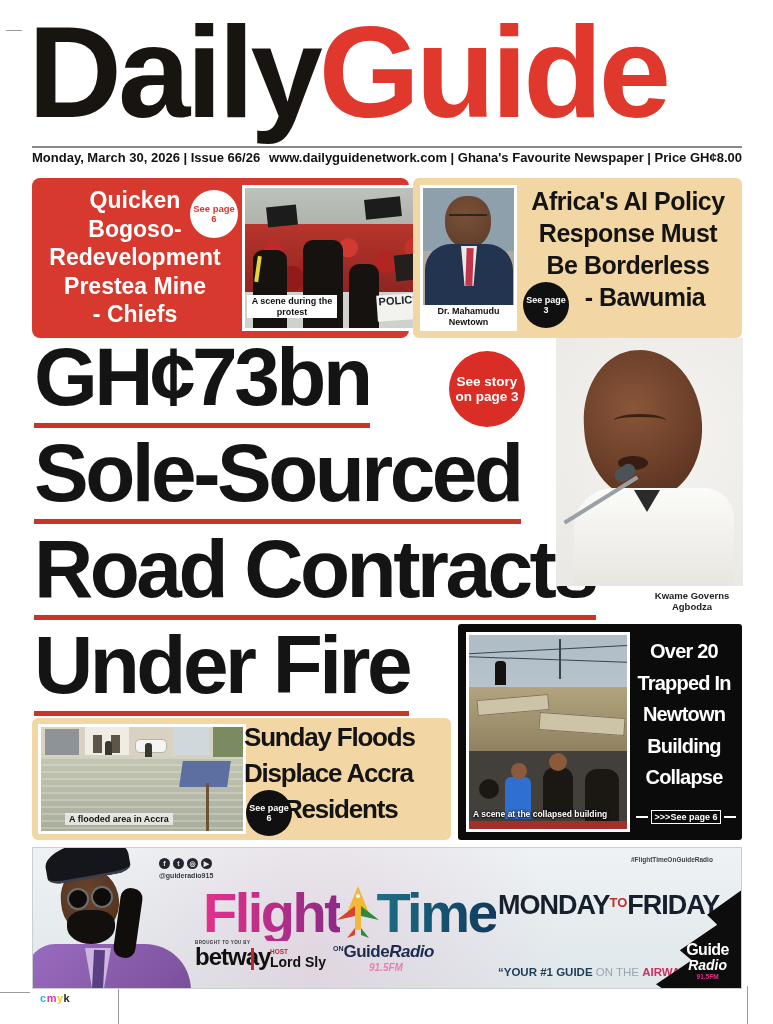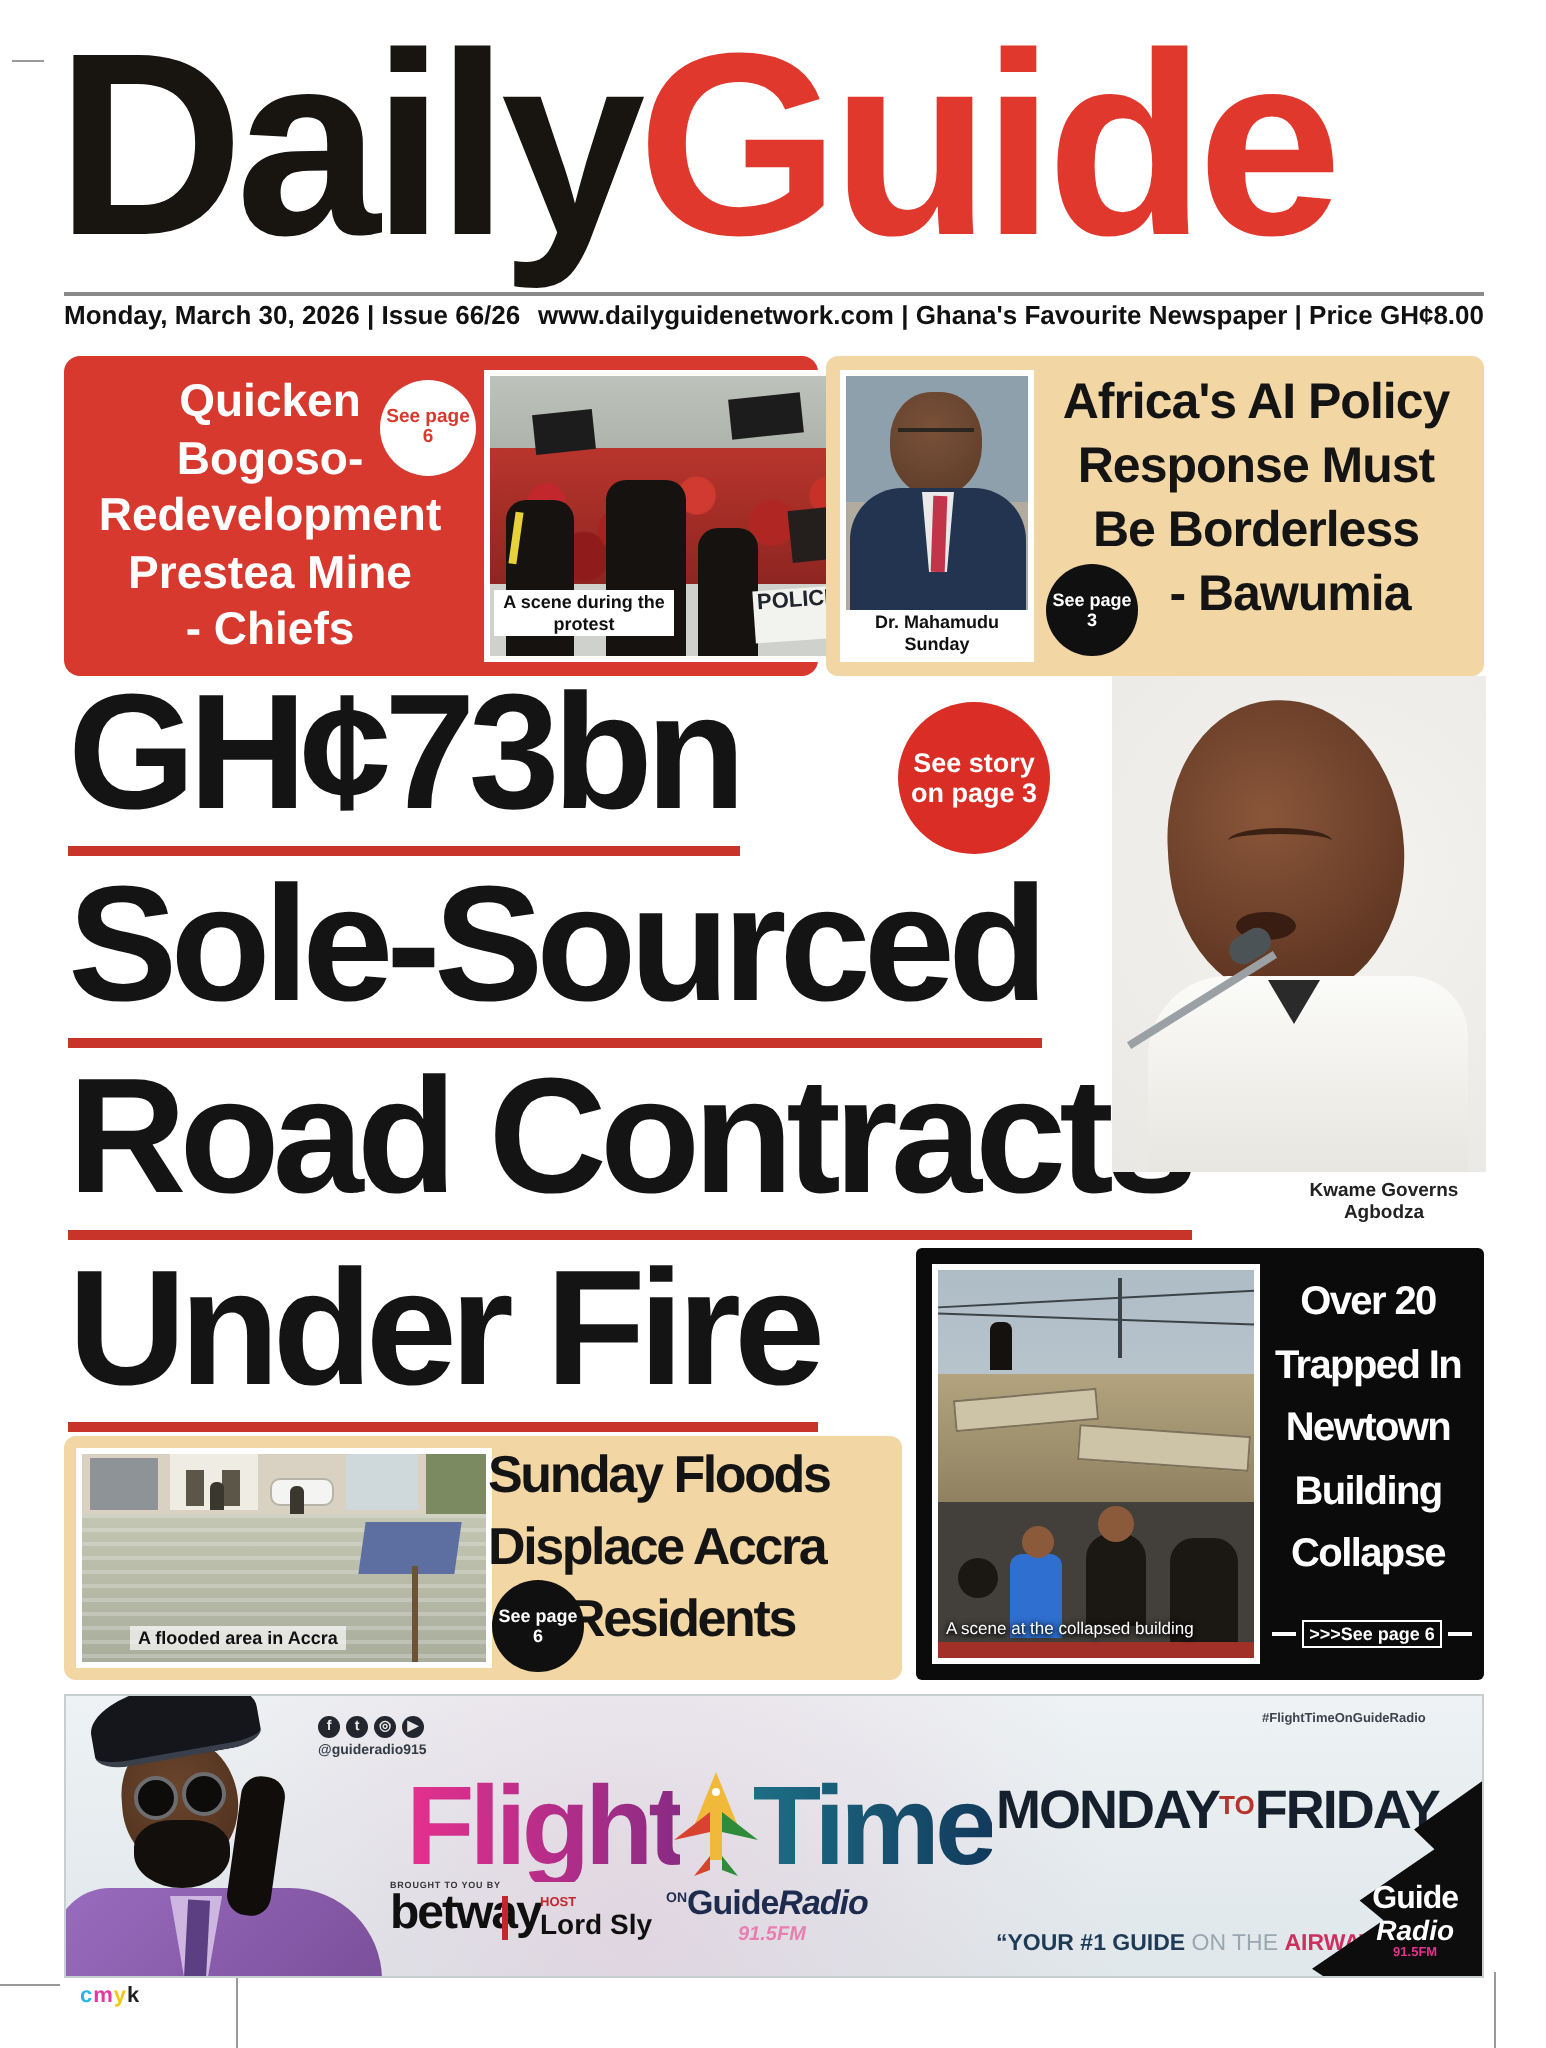--- a/index.html
+++ b/index.html
@@ -100,21 +100,21 @@
   .col-rubble{position:absolute;left:0;right:0;top:52px;height:74px;
       background:linear-gradient(180deg,#b3a47f,#8a7b5c);}
   .col-slab{position:absolute;background:#cdc3a6;border:1px solid #7e725a;}
   .col-fig{position:absolute;left:26px;top:26px;width:11px;height:24px;background:#14110e;border-radius:4px 4px 0 0;}
   .col-crowd{position:absolute;left:0;right:0;bottom:0;height:78px;background:#43403c;}
   .col-head{position:absolute;border-radius:50%;background:#1b1713;}
   .col-shirt{position:absolute;background:#2f6fd0;border-radius:6px 6px 0 0;}
   .col-skin{position:absolute;border-radius:50%;background:#8a5a3a;}
   .col-red{position:absolute;left:0;right:0;bottom:0;height:8px;background:#a03028;}
   .collapse-caption{left:2px;right:2px;bottom:10px;position:absolute;color:#fff;font-size:8.5px;
-      font-weight:400;text-align:left;padding-left:2px;text-shadow:0 1px 2px #000,0 0 3px #000;}
+      font-weight:700;text-align:left;padding-left:2px;text-shadow:0 1px 2px #000,0 0 3px #000;}
   .collapse-text{position:absolute;left:172px;top:12px;width:108px;color:#fff;font-weight:700;
       font-size:20px;line-height:1.58;text-align:center;letter-spacing:-0.8px;}
   .see-more-row{position:absolute;left:178px;width:100px;top:186px;display:flex;align-items:center;gap:3px;}
   .see-more-row .wline{flex:1;height:2px;background:#fff;}
   .see-more-text{color:#fff;font-size:9px;font-weight:700;border:1px solid #fff;padding:1px 3px;white-space:nowrap;}
 
   
   .floods-box{left:32px;top:718px;width:419px;height:122px;background:#f2d6a4;border-radius:6px;}
   .flood-photo{left:6px;top:6px;width:208px;height:110px;box-sizing:border-box;}
   .fl-top{position:absolute;left:0;right:0;top:0;height:30px;background:#d9d2c2;}
@@ -238,21 +238,21 @@
   </section>
 
   <section class="abs story-box ai-box">
     <div class="photo-frame bawumia-photo">
       <div class="baw-bg"></div>
       <div class="baw-head"></div>
       <div class="baw-glasses"></div>
       <div class="baw-suit"></div>
       <div class="baw-shirt"></div>
       <div class="baw-tie"></div>
-      <div class="photo-caption-strip baw-caption">Dr. Mahamudu Sunday</div>
+      <div class="photo-caption-strip baw-caption">Dr. Mahamudu Newtown</div>
     </div>
     <div class="ai-text">
       <div>Africa's AI Policy</div>
       <div>Response Must</div>
       <div>Be Borderless</div>
       <div style="padding-left:34px;">- Bawumia</div>
     </div>
     <div class="ai-badge">See page 3</div>
   </section>
 

